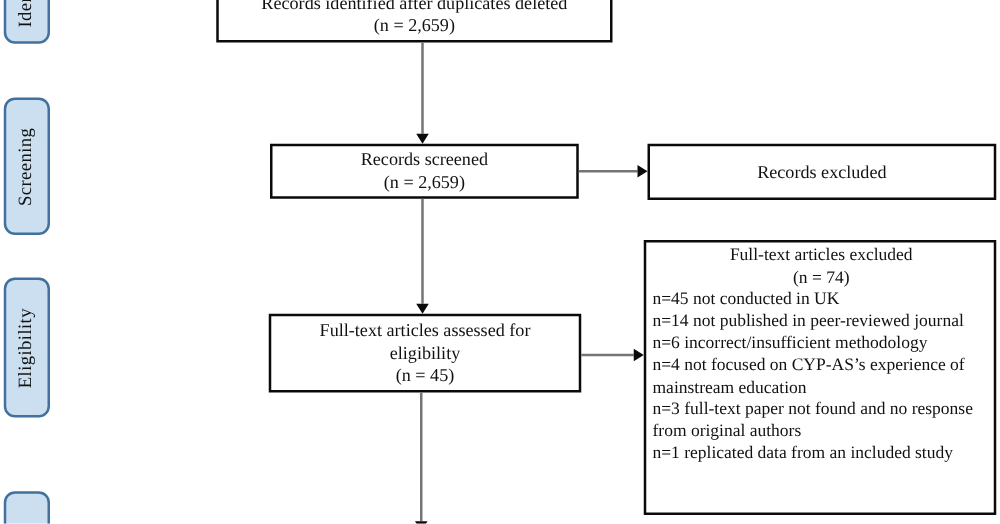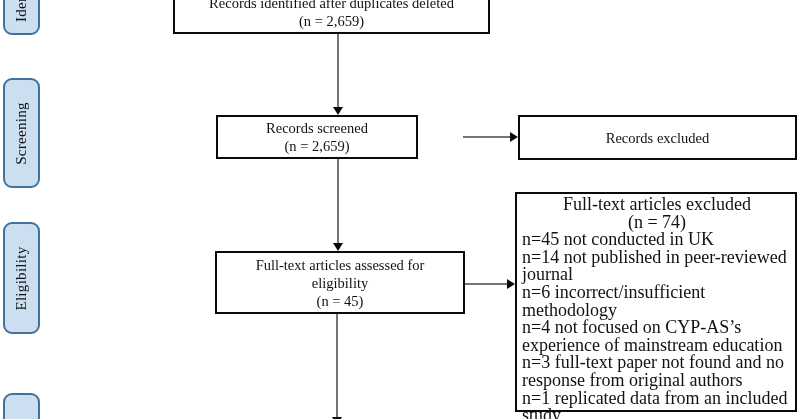--- a/index.html
+++ b/index.html
@@ -12,21 +12,21 @@
   .fbox {
     position:absolute; box-sizing:border-box; background:#ffffff;
     border:2px solid #0a0a0a; text-align:center;
     font-size:14.5px; line-height:18px;
     display:flex; flex-direction:column; justify-content:center;
   }
   .fbox.top { justify-content:flex-end; padding-bottom:2px; }
   
   .bigbox {
     position:absolute; box-sizing:border-box; background:#ffffff;
-    border:2px solid #0a0a0a; font-size:18px; line-height:17.6px;
+    border:2px solid #0a0a0a; font-size:14px; line-height:17.6px;
     padding:2px 3px 2px 5px; text-align:left;
   }
   .bigbox .bb-title { text-align:center; }
   .reason .it { }
   .reason .rm { font-style:normal; }
   
   .stage {
     position:absolute; box-sizing:border-box;
     background:#cbdff1; border:2px solid #41719c; border-radius:9px;
     display:flex; align-items:center; justify-content:center;
@@ -59,21 +59,21 @@
   <div class="stage" style="left:3px; top:222px; width:37px; height:112px;">
     <span class="stage-label">Eligibility</span>
   </div>
   <div class="stage" style="left:3px; top:393px; width:37px; height:110px;"></div>
 
   <div class="fbox top" style="left:173px; top:-30px; width:317px; height:64px;">
     <div>Records identified after duplicates deleted</div>
     <div>(n = 2,659)</div>
   </div>
 
-  <div class="fbox" style="left:216px; top:115px; width:202px; height:44px;">
+  <div class="fbox" style="left:216px; top:115px; width:247px; height:44px;">
     <div>Records screened</div>
     <div>(n = 2,659)</div>
   </div>
 
   <div class="fbox" style="left:518px; top:115px; width:279px; height:45px;">
     <div>Records excluded</div>
   </div>
 
   <div class="fbox" style="left:215px; top:251px; width:250px; height:63px;">
     <div>Full-text articles assessed for</div>

